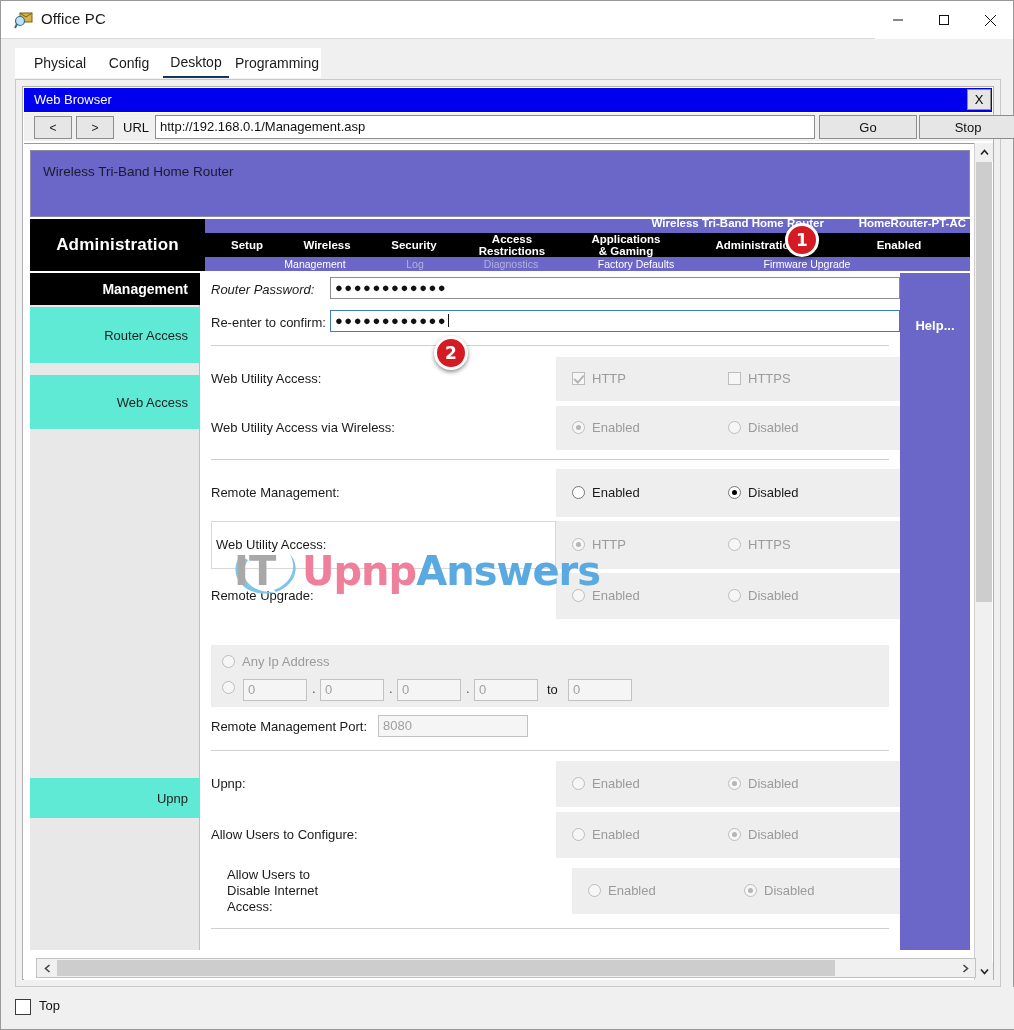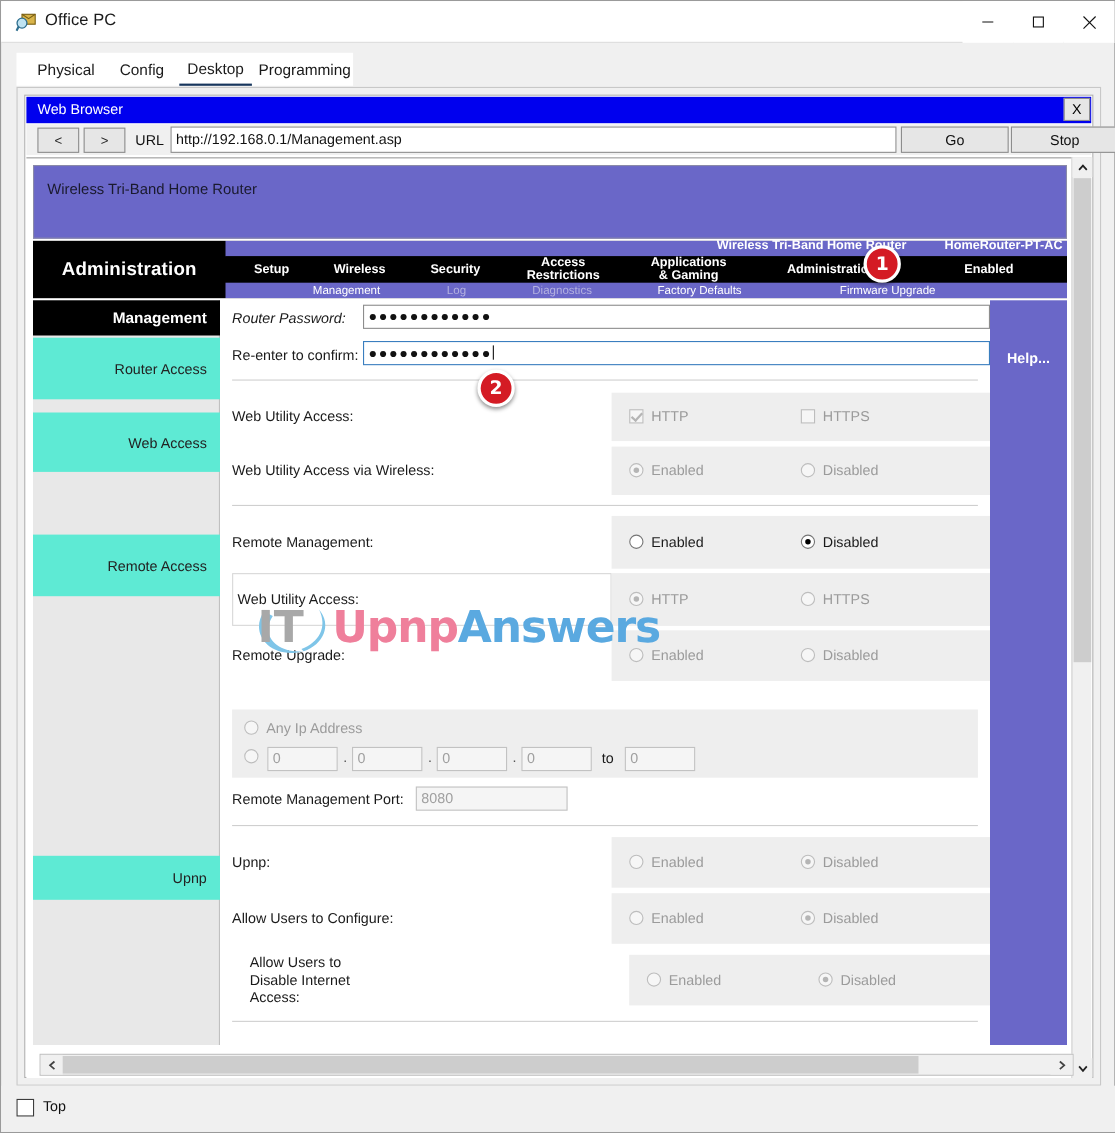--- a/index.html
+++ b/index.html
@@ -511,23 +511,20 @@
           <div class="bodyarea">
 
             <div class="sidebar">
               <div class="side-head">Management</div>
               <div class="side-item lit" style="top:34px;height:56px;">
                 <span>Router Access</span>
               </div>
               <div class="side-item lit" style="top:102px;height:54px;">
                 <span>Web Access</span>
               </div>
-              <div class="side-item lit" style="top:213px;height:56px;">
-                <span>Remote Access</span>
-              </div>
               <div class="side-item lit" style="top:505px;height:40px;">
                 <span>Upnp</span>
               </div>
             </div>
 
             <div class="content">
 
               <div class="row" style="top:0;height:34px;">
                 <div class="row-label" style="top:9px;font-style:italic;">Router Password:</div>
                 <div class="pw-input" style="left:130px;top:4px;width:570px;">●●●●●●●●●●●●</div>
@@ -631,21 +628,21 @@
                 <span class="dot-sep" style="left:178px;top:36px;">.</span>
                 <div class="tinybox" style="left:186px;top:34px;width:64px;">0</div>
                 <span class="dot-sep" style="left:255px;top:36px;">.</span>
                 <div class="tinybox" style="left:263px;top:34px;width:64px;">0</div>
                 <span class="to-word" style="left:336px;top:37px;">to</span>
                 <div class="tinybox" style="left:357px;top:34px;width:64px;">0</div>
               </div>
 
               <div class="row" style="top:440px;height:30px;">
                 <div class="row-label" style="top:6px;">Remote Management Port:</div>
-                <div class="tinybox" style="left:178px;top:2px;width:138px;">8080</div>
+                <div class="tinybox" style="left:178px;top:2px;width:150px;">8080</div>
               </div>
 
               <div class="hr-line" style="top:477px;"></div>
 
               <div class="row" style="top:488px;height:46px;">
                 <div class="row-label" style="top:15px;">Upnp:</div>
                 <div class="ctrl-panel" style="left:356px;top:0;width:344px;height:46px;">
                   <div class="opt dim" style="left:16px;top:15px;">
                     <span class="radio dimbox"></span>
                     <span>Enabled</span>

